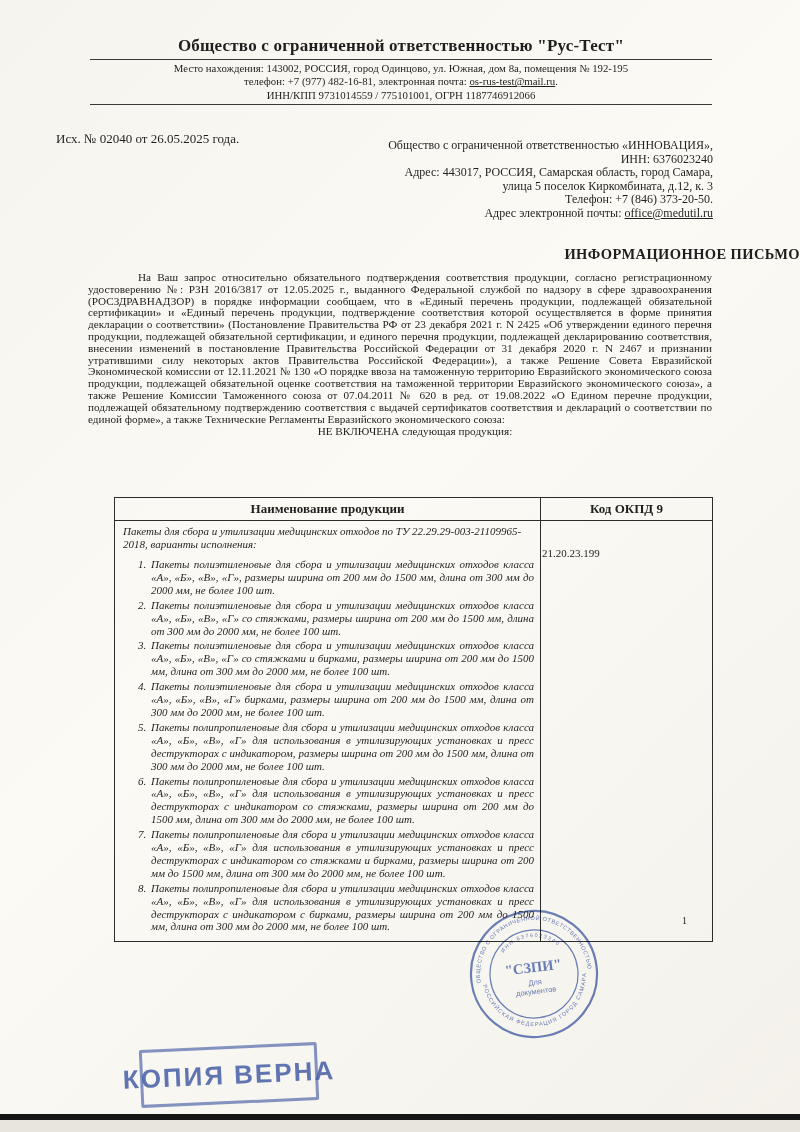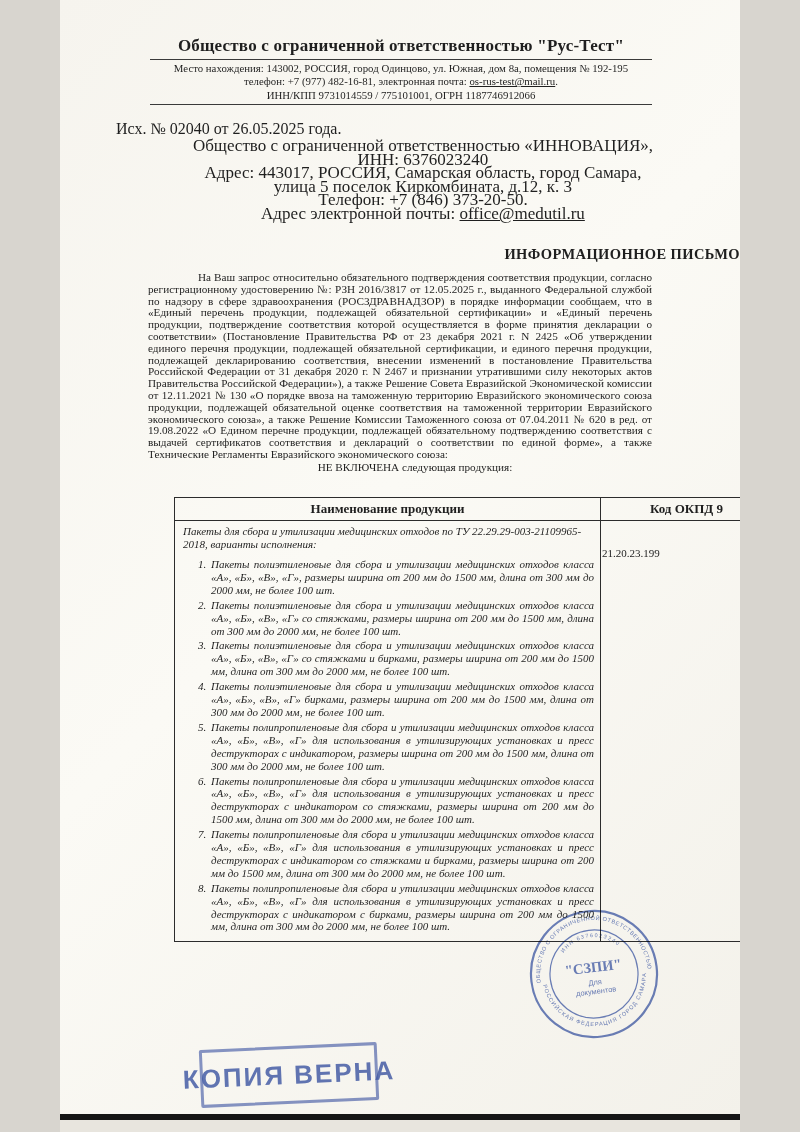--- a/index.html
+++ b/index.html
@@ -1,29 +1,29 @@
 <!DOCTYPE html>
 <html lang="ru"><head>
 <meta charset="utf-8">
 <style>
   html,body{margin:0;padding:0;background:#d8d5cf;}
   .page{
-    position:relative;width:680px;height:1132px;margin:0 auto;overflow:hidden;
+    position:relative;width:800px;height:1132px;margin:0 auto;overflow:hidden;
     background:linear-gradient(135deg,#f6f4ee 0%,#fbfaf5 45%,#f3f1ea 100%);
     font-family:"Liberation Serif","DejaVu Serif",serif;color:#1f1f1f;
   }
   
   .letterhead{position:absolute;left:90px;right:88px;top:36px;text-align:center;}
   .org-name{font-size:17px;font-weight:700;letter-spacing:.2px;margin-bottom:3px;}
   .rule{border:0;border-top:1.4px solid #3a3a3a;margin:2px 0;}
   .rule.thin{border-top-width:1px;}
   .contact{font-size:10.8px;line-height:13.4px;}
   .email{text-decoration:underline;}
-  .outgoing{position:absolute;left:56px;top:120px;font-size:16px;}
-  .recipient{position:absolute;right:87px;top:139px;text-align:center;font-size:17px;line-height:13.6px;}
+  .outgoing{position:absolute;left:56px;top:131px;font-size:13px;}
+  .recipient{position:absolute;right:87px;top:139px;text-align:right;font-size:12px;line-height:13.6px;}
   .doc-title{position:absolute;left:0;right:0;top:246px;text-align:right;font-weight:700;font-size:14.5px;letter-spacing:.4px;}
   
   .body-block{position:absolute;left:88px;right:88px;top:272px;font-size:11.2px;line-height:11.8px;text-align:justify;}
   .para{text-indent:50px;}
   .not-included{text-indent:30px;margin-top:1px;text-align:center;}
   
   .product-table{position:absolute;left:114px;top:497px;width:598px;border-collapse:collapse;font-size:11px;table-layout:fixed;}
   .product-table th,.product-table td{border:1.3px solid #2c2c2c;}
   .product-table th{font-size:13px;font-weight:700;padding:3px 4px;text-align:center;}
   .name-cell{vertical-align:top;padding:4px 6px 6px 8px;font-style:italic;}

